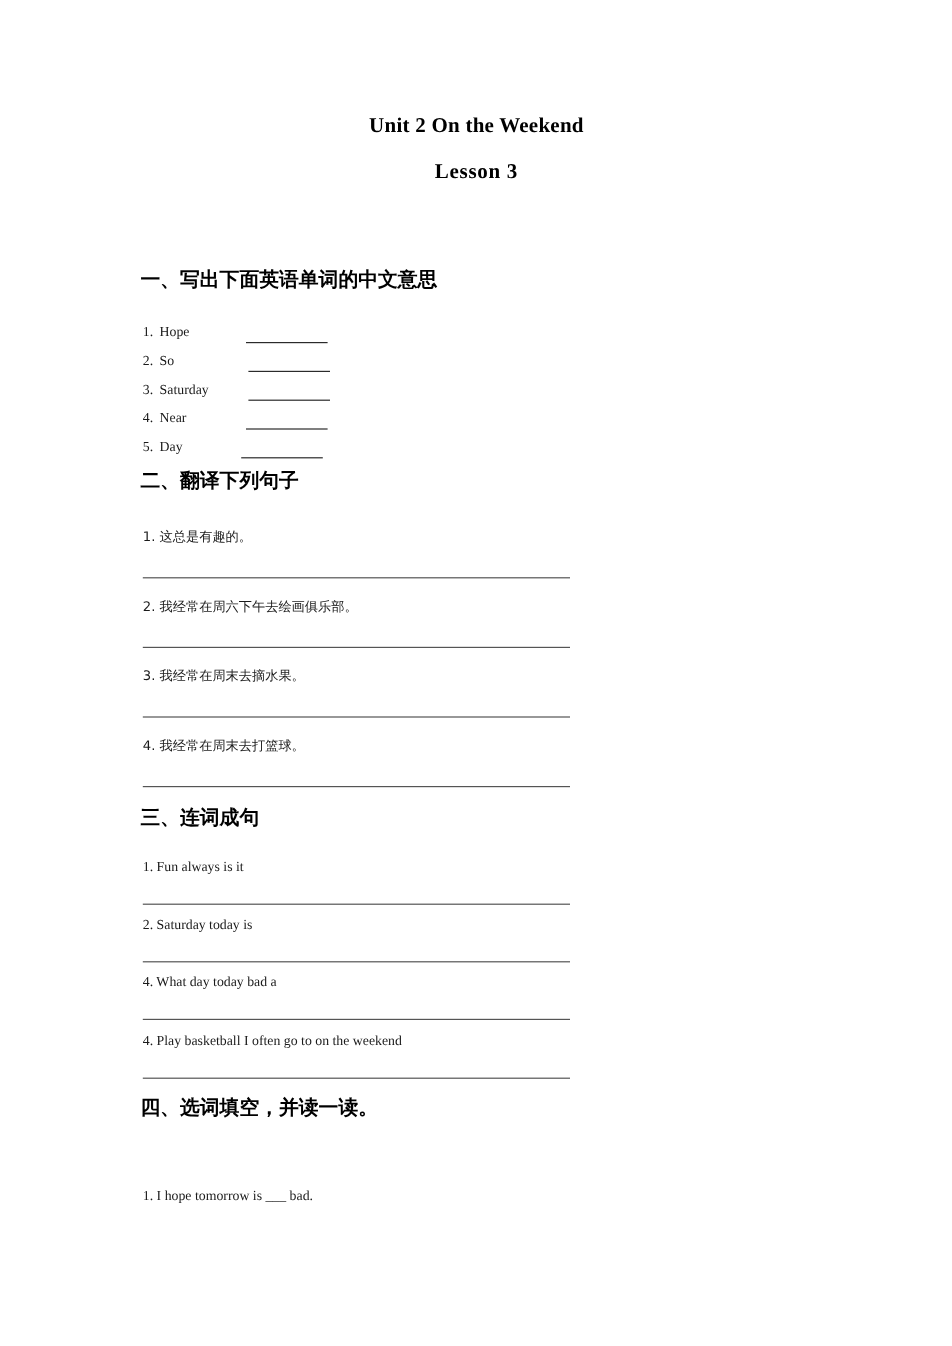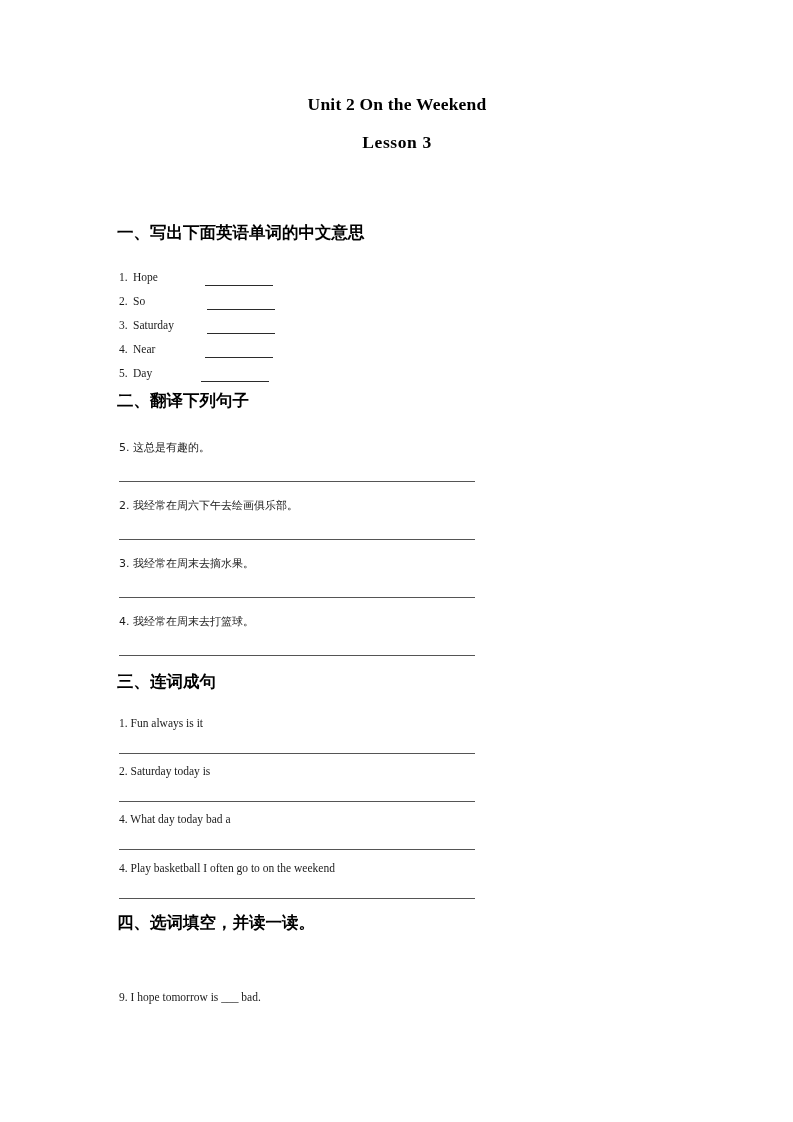--- a/index.html
+++ b/index.html
@@ -141,21 +141,21 @@
   <div class="abs-text" style="left:119px; top:344px;">4.</div>
   <div class="abs-text" style="left:133px; top:344px;">Near</div>
   <div class="blank-short" style="left:205px; top:357px; width:68px;"></div>
 
   <div class="abs-text" style="left:119px; top:368px;">5.</div>
   <div class="abs-text" style="left:133px; top:368px;">Day</div>
   <div class="blank-short" style="left:201px; top:381px; width:68px;"></div>
 
   <div class="section-heading" style="top:393px;">二、翻译下列句子</div>
 
-  <div class="abs-text cn-text" style="left:119px; top:442px;">5. 这总是有趣的。</div>
+  <div class="abs-text cn-text" style="left:119px; top:442px;">1. 这总是有趣的。</div>
   <div class="rule-long" style="top:481px;"></div>
 
   <div class="abs-text cn-text" style="left:119px; top:500px;">2. 我经常在周六下午去绘画俱乐部。</div>
   <div class="rule-long" style="top:539px;"></div>
 
   <div class="abs-text cn-text" style="left:119px; top:558px;">3. 我经常在周末去摘水果。</div>
   <div class="rule-long" style="top:597px;"></div>
 
   <div class="abs-text cn-text" style="left:119px; top:616px;">4. 我经常在周末去打篮球。</div>
   <div class="rule-long" style="top:655px;"></div>
@@ -170,15 +170,15 @@
 
   <div class="abs-text" style="left:119px; top:814px;">4. What day today bad a</div>
   <div class="rule-long" style="top:849px;"></div>
 
   <div class="abs-text" style="left:119px; top:863px;">4.  Play basketball I often go to on the weekend</div>
   <div class="rule-long" style="top:898px;"></div>
 
   <div class="section-heading" style="top:915px;">四、选词填空，并读一读。</div>
 
 
-  <div class="abs-text" style="left:119px; top:992px;">9.  I hope tomorrow is ___ bad.</div>
+  <div class="abs-text" style="left:119px; top:992px;">1.  I hope tomorrow is ___ bad.</div>
 
 </div>
 
 </body></html>

